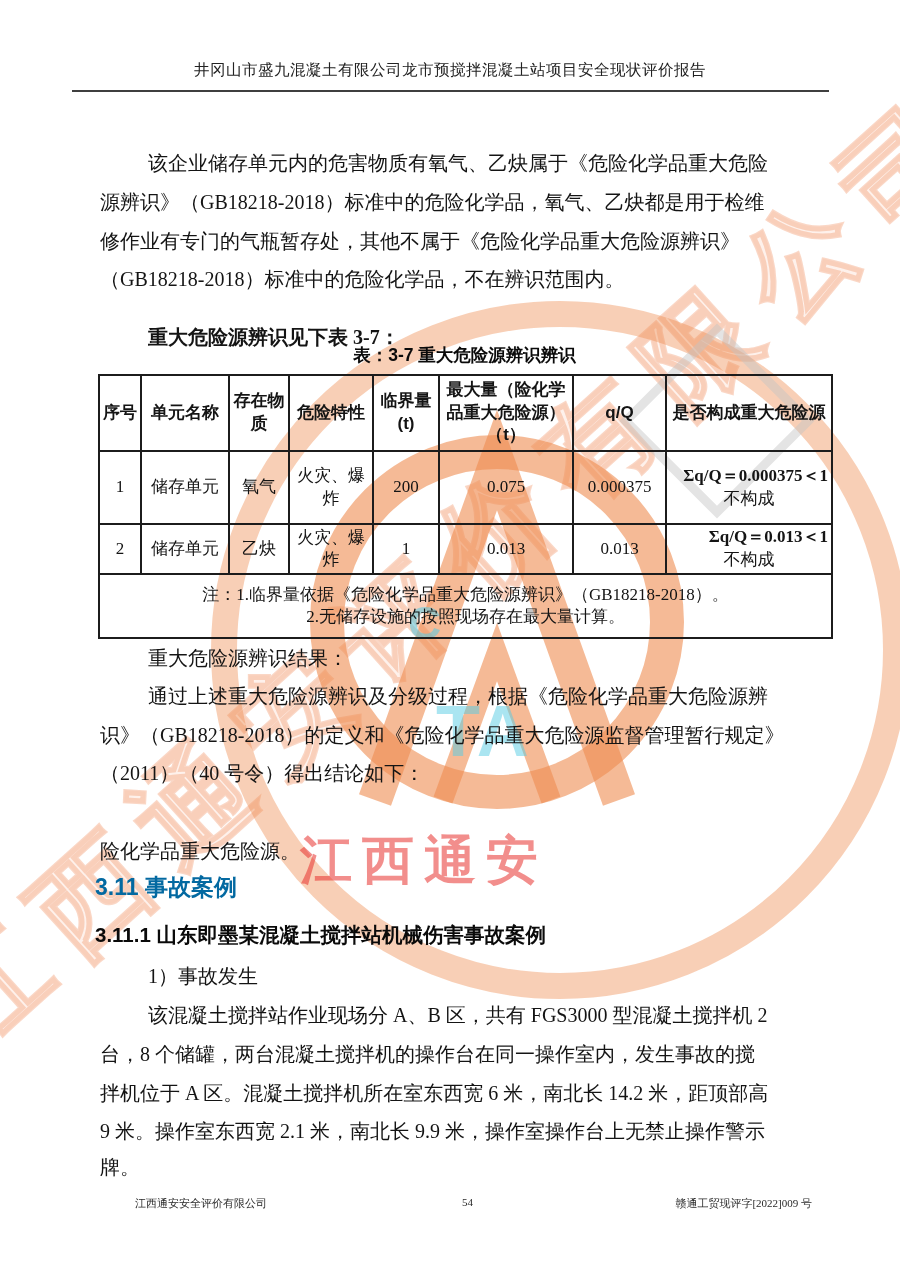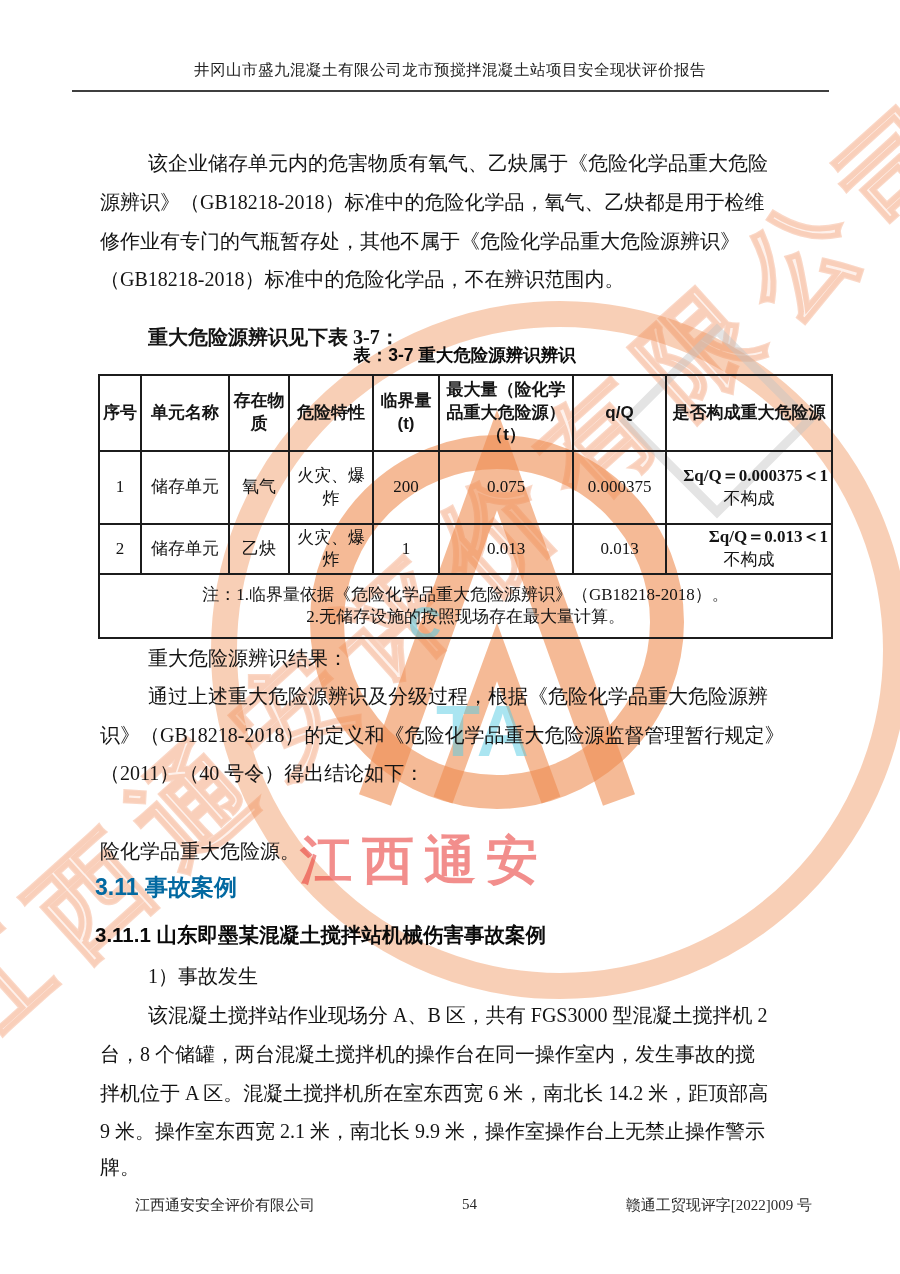--- a/index.html
+++ b/index.html
@@ -34,21 +34,21 @@
     border:2px solid #1c1c1c;text-align:center;vertical-align:middle;
     font-size:17px;padding:1px 3px;color:#141414;overflow:hidden;
   }
   table.grid th{font-family:"Liberation Sans",sans-serif;font-weight:bold;line-height:1.35;}
   table.grid td{font-family:"Liberation Serif",serif;line-height:1.3;}
   .cell-result{text-align:left;}
   .cell-result .formula{text-align:right;line-height:1.35;font-weight:bold;}
   .cell-result .conclusion{text-align:center;line-height:1.35;}
   .note-cell{font-size:16.5px;line-height:1.7;text-align:center;}
   
-  .ftr{position:absolute;top:1196px;font-size:15px;color:#2a2a2a;white-space:nowrap;}
+  .ftr{position:absolute;top:1196px;font-size:11px;color:#2a2a2a;white-space:nowrap;}
   .ftr-left{left:135px;}
   .ftr-page{left:462px;}
   .ftr-right{right:88px;}
   
   .wm{position:absolute;inset:0;pointer-events:none;z-index:0;}
   .content{position:absolute;inset:0;z-index:1;}
   .wm-diagonal{
     position:absolute;left:-50px;top:950px;transform:rotate(-42deg);transform-origin:0 50%;
     font-family:"Liberation Sans",sans-serif;font-weight:bold;font-size:112px;letter-spacing:24px;
     color:rgba(247,178,142,0.18);-webkit-text-stroke:2.5px rgba(243,160,118,0.42);

